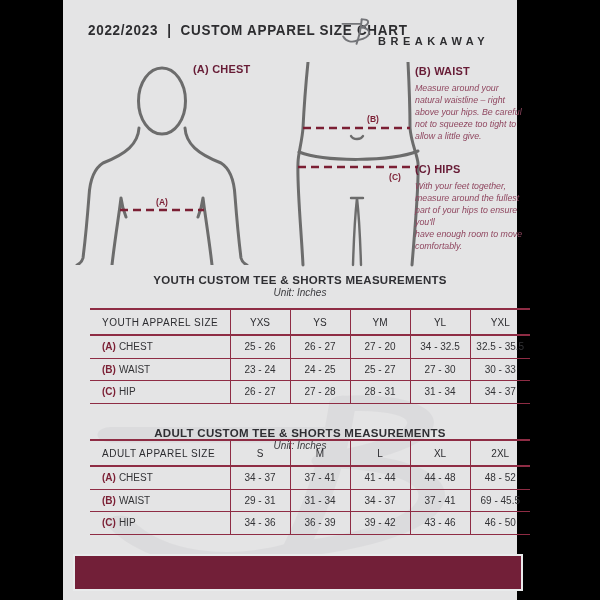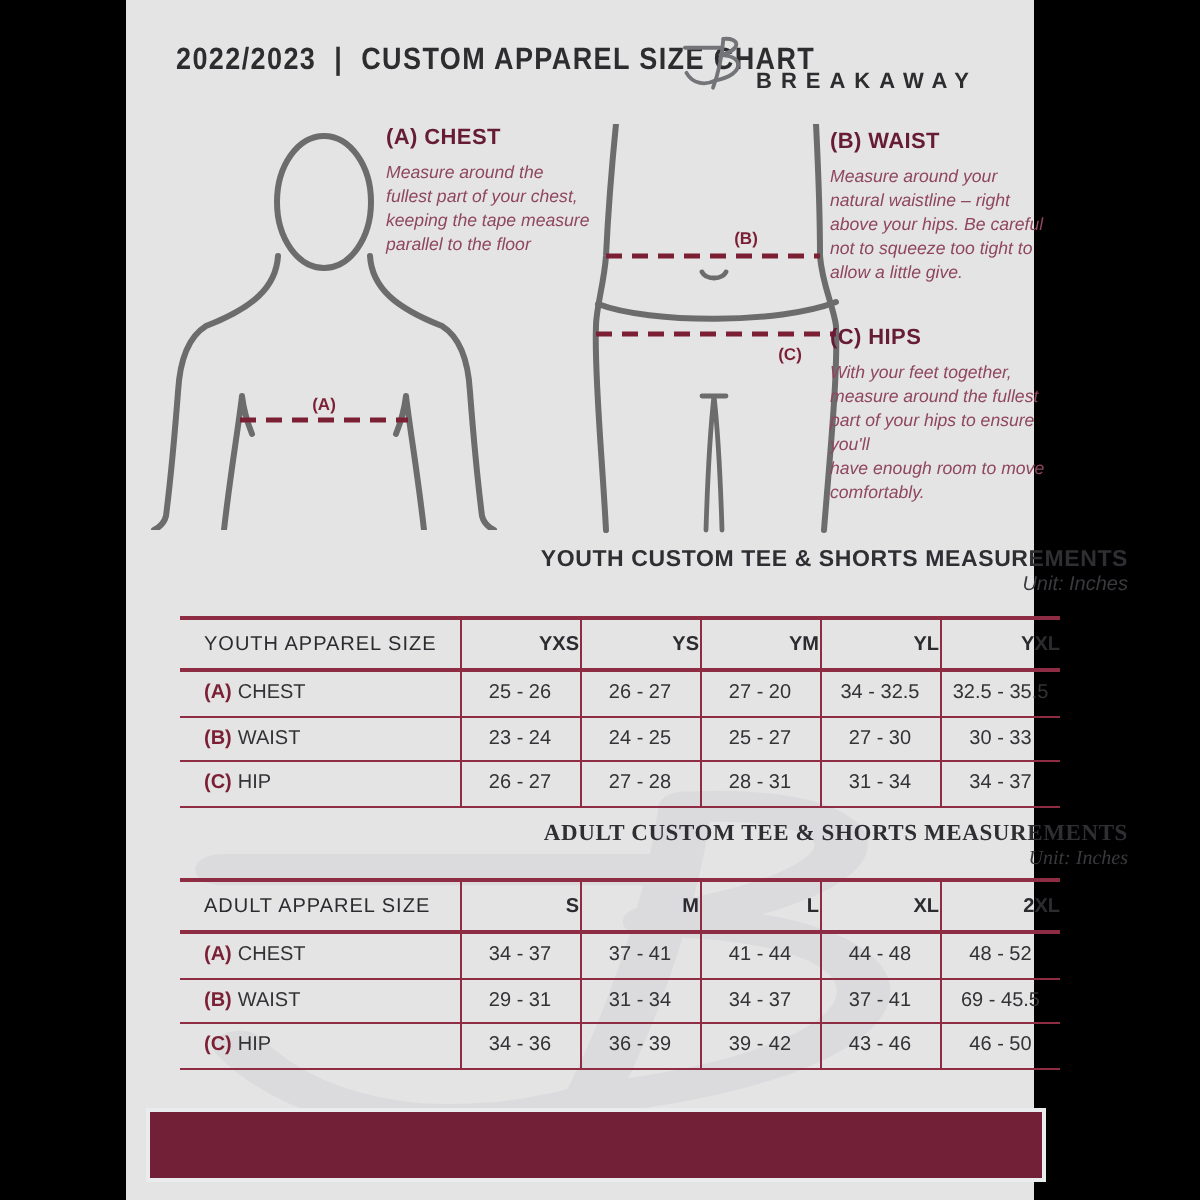--- a/index.html
+++ b/index.html
@@ -27,41 +27,41 @@
     margin-top:6px;white-space:pre-line;
   }
   .chest-block{left:130px;top:63px;width:102px;}
   .waist-block{left:352px;top:65px;width:110px;}
   .hips-block{left:352px;top:163px;width:112px;}
   .fig{position:absolute;}
   .fig-torso{left:7px;top:60px;}
   .fig-lower{left:232px;top:62px;}
   .marker{font:bold 8.5px "Liberation Sans",sans-serif;fill:#7b1f34;}
   
-  .sec{position:absolute;left:0;width:474px;text-align:right;z-index:2;padding-left:27px;}
+  .sec{position:absolute;left:0;width:474px;text-align:center;z-index:2;}
   .sec-youth{top:274px;}
-  .sec-adult{top:411px;font-family:Liberation Serif, serif;}
+  .sec-adult{top:427px;}
   .sec-title{font-size:11.5px;font-weight:bold;color:#2f2f33;letter-spacing:.3px;}
   .sec-unit{font-size:10px;font-style:italic;color:#3a3a3e;margin-top:1px;}
   
   .tbl{
     position:absolute;left:27px;width:440px;border-collapse:collapse;
     table-layout:fixed;z-index:2;
   }
   .tbl-youth{top:308px;}
   .tbl-adult{top:439px;}
   .tbl col.c0{width:140px;}
   .tbl col.c{width:60px;}
   .tbl th,.tbl td{
     padding:0;height:21.5px;text-align:center;font-size:10px;color:#333336;
     font-weight:normal;
   }
   .tbl thead th{
     height:24px;border-top:2.2px solid #8e2c44;border-bottom:2.6px solid #8e2c44;
-    font-weight:bold;color:#2c2c30;text-align:right;
+    font-weight:normal;color:#2c2c30;
   }
   .tbl thead th.lbl{
     text-align:left;padding-left:12px;font-weight:normal;letter-spacing:.5px;
   }
   .tbl th + th,.tbl td + td{border-left:1.4px solid #8e2c44;}
   .tbl tbody td{border-bottom:1.4px solid #8e2c44;text-align:center;}
   .tbl tbody td.rl{text-align:left;padding-left:12px;}
   .key{color:#7b1f34;font-weight:bold;margin-right:3px;}
   
   .footer{
@@ -112,21 +112,20 @@
       <path stroke-width="2.4" d="M58 203 C59 170 61 145 62 136 M62 136 C63 145 65 170 66 203 M56 136 H68"></path>
     </g>
     <path d="M8 66 H115" stroke="#7b1f34" stroke-width="2.4" stroke-dasharray="8 5"></path>
     <path d="M3 105 H123" stroke="#7b1f34" stroke-width="2.4" stroke-dasharray="8 5"></path>
     <text class="marker" x="78" y="60" text-anchor="middle">(B)</text>
     <text class="marker" x="100" y="118" text-anchor="middle">(C)</text>
   </svg>
 
   <div class="g-block chest-block">
     <div class="g-head">(A) CHEST</div>
-    <div class="g-body">Measure around the fullest part of your chest, keeping the tape measure parallel to the floor</div>
   </div>
   <div class="g-block waist-block">
     <div class="g-head">(B) WAIST</div>
     <div class="g-body">Measure around your natural waistline – right above your hips. Be careful not to squeeze too tight to allow a little give.</div>
   </div>
   <div class="g-block hips-block">
     <div class="g-head">(C) HIPS</div>
     <div class="g-body">With your feet together, measure around the fullest part of your hips to ensure you'll
 have enough room to move comfortably.</div>
   </div>

